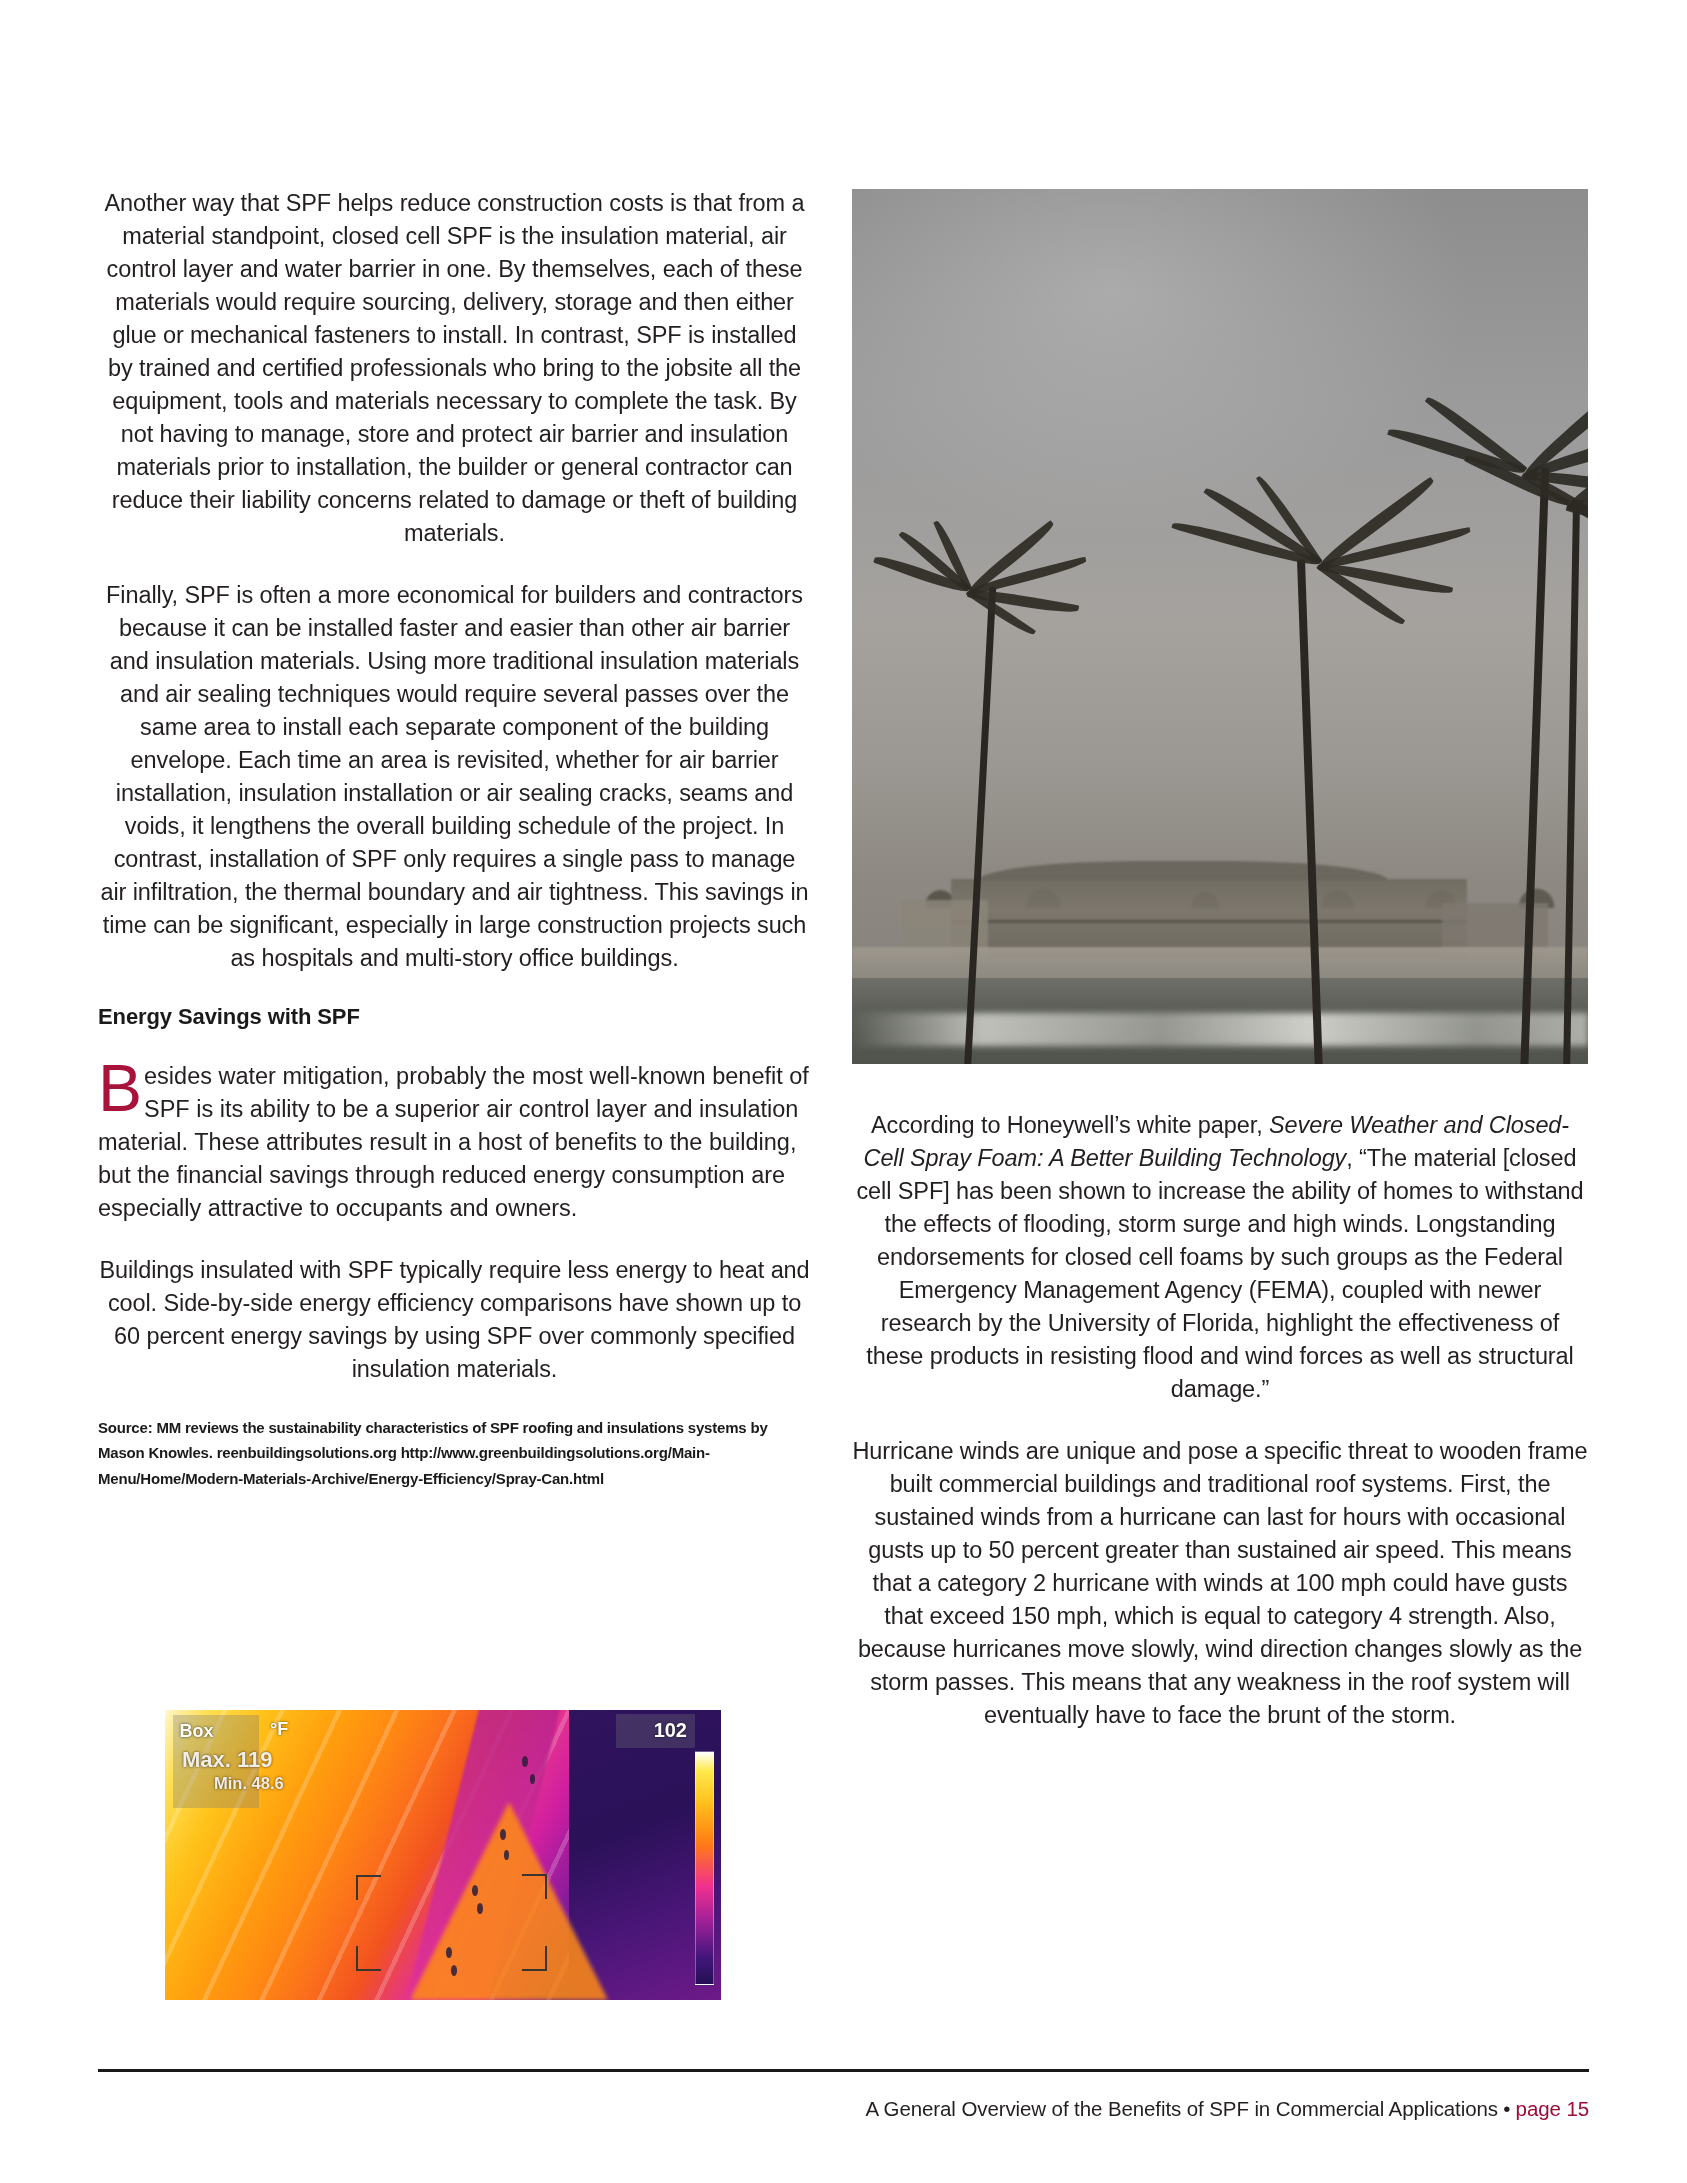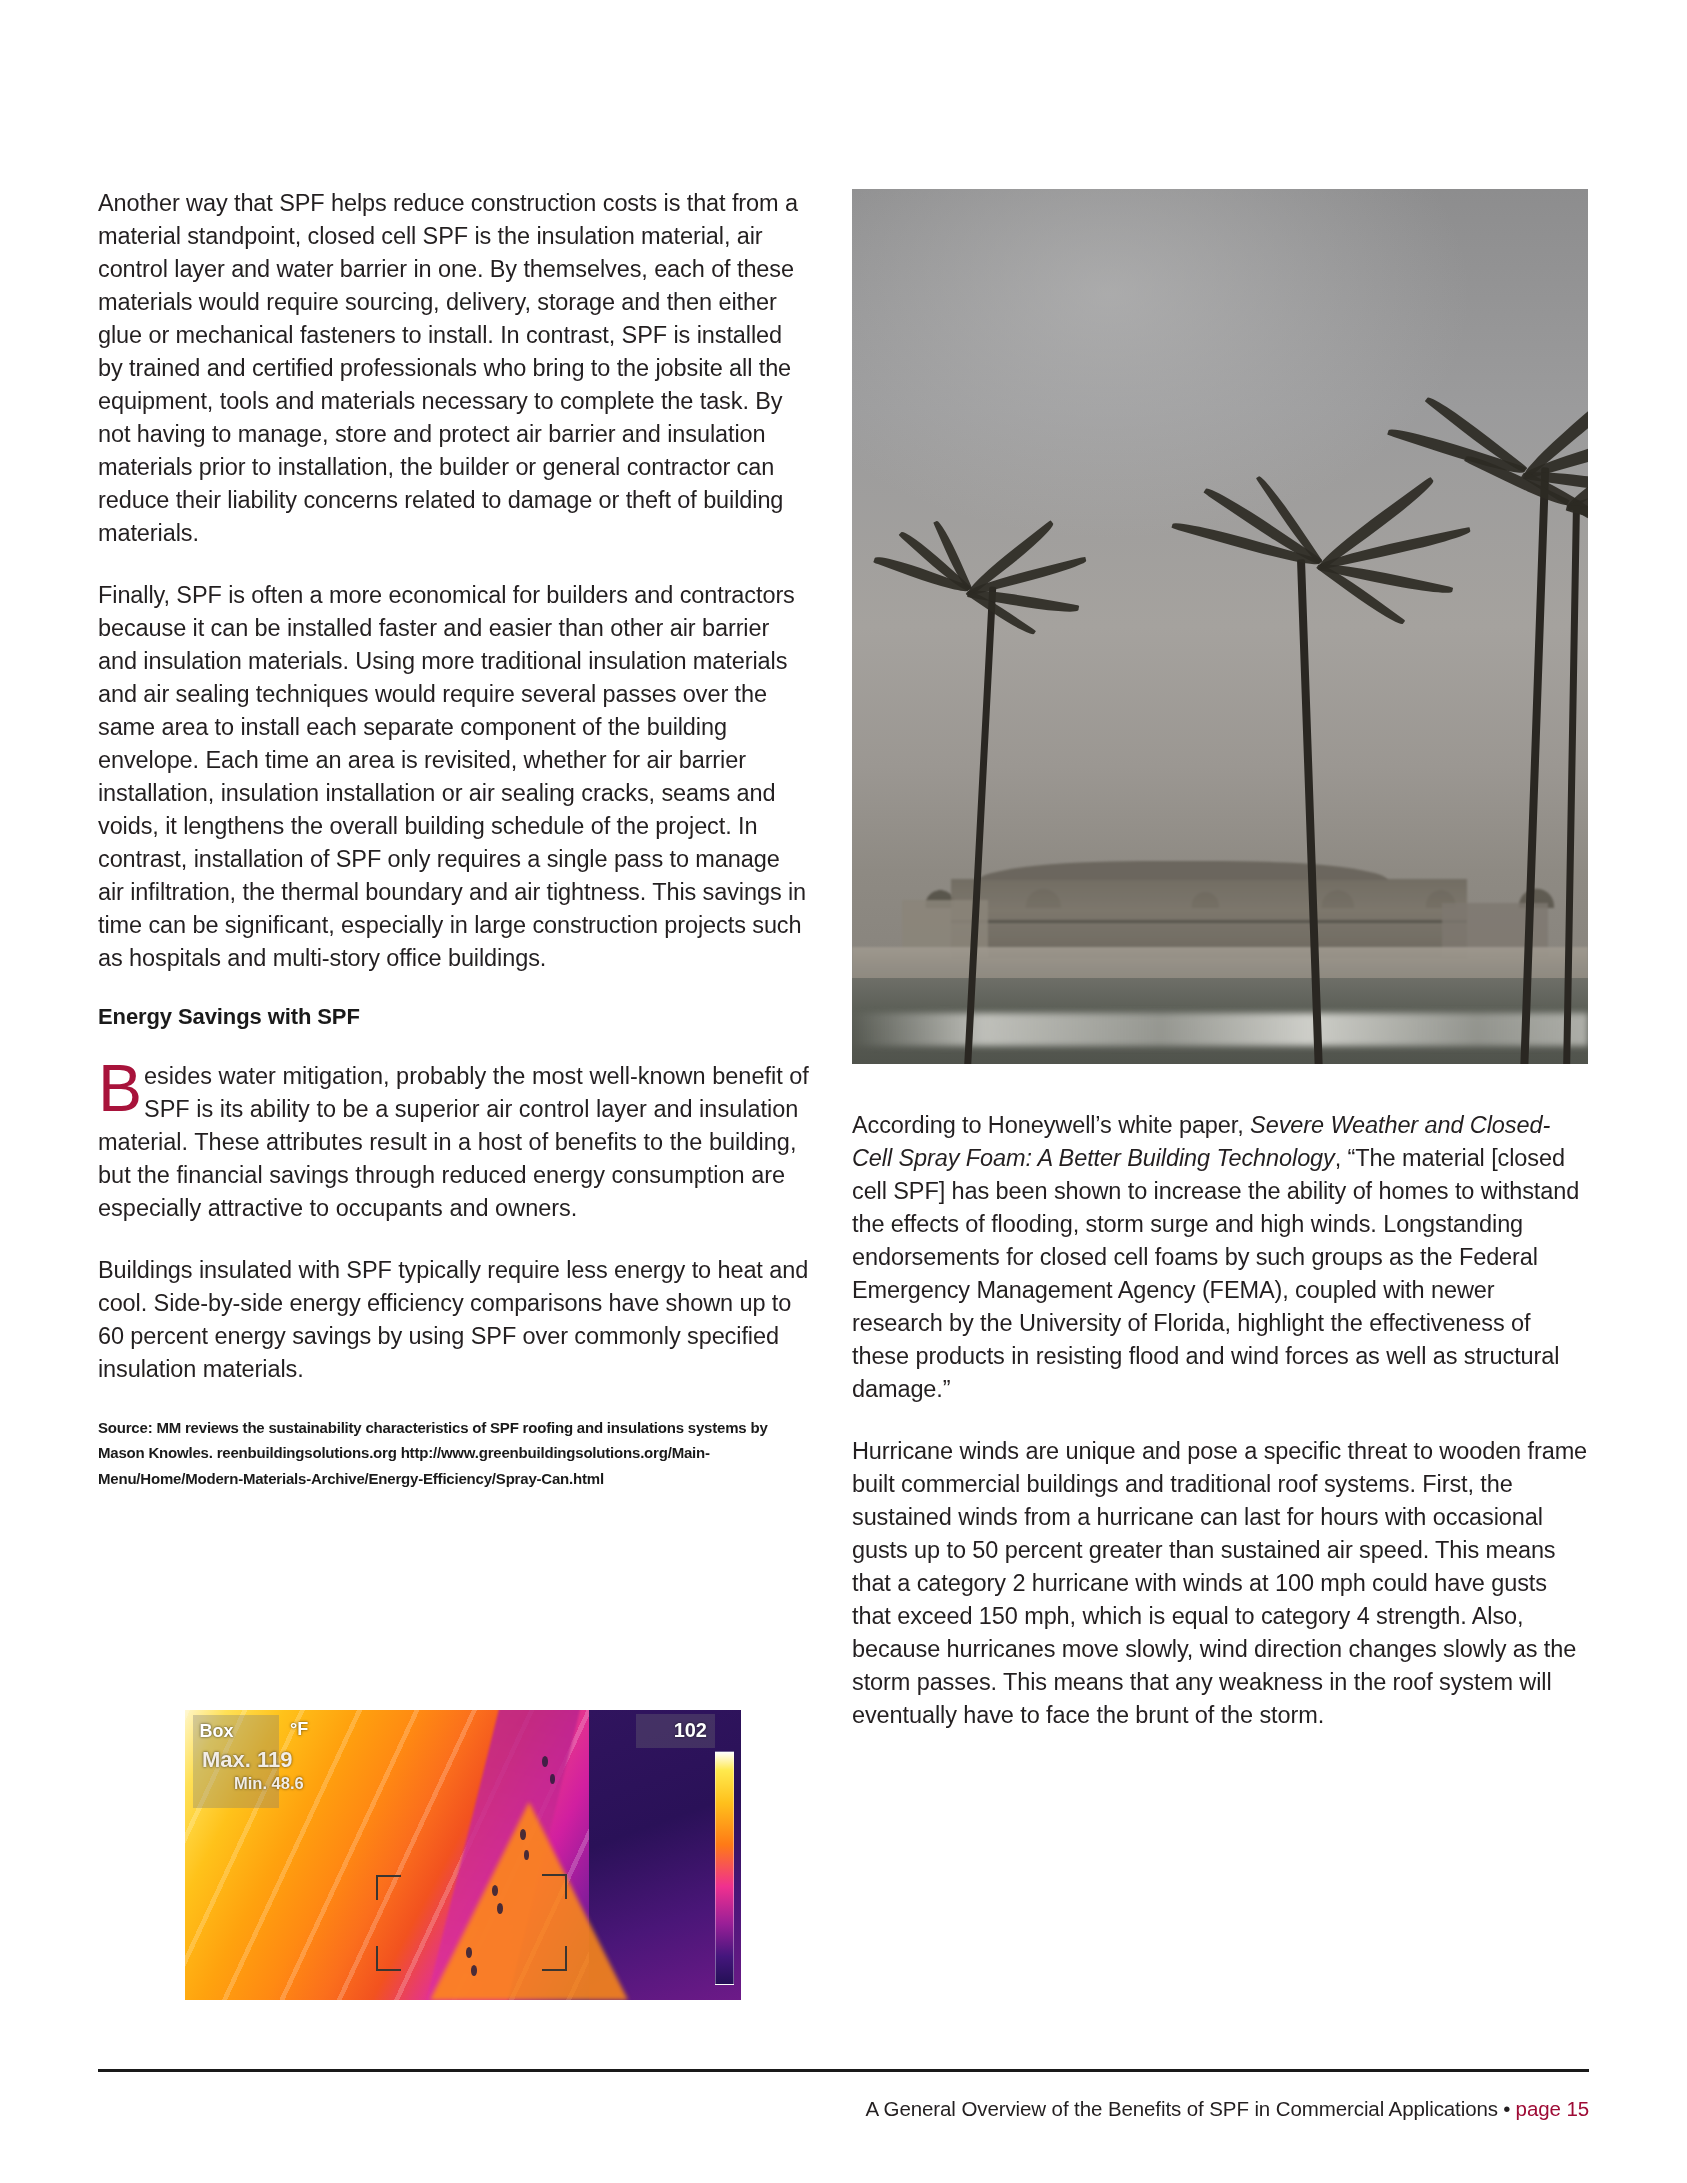--- a/index.html
+++ b/index.html
@@ -33,21 +33,21 @@
     width: 736px;
   }
 
   
   .body-par {
     font-size: 23.5px;
     line-height: 33px;
     letter-spacing: -0.1px;
     color: #231f20;
     margin: 0 0 29px 0;
-    text-align: left;
+    text-align: center;
     font-weight: 400;
   }
 
   
   .subhead {
     font-size: 22px;
     font-weight: bold;
     color: #1a1a1a;
     letter-spacing: -0.1px;
     margin: 0 0 29px 0;
@@ -200,21 +200,21 @@
     background: #2d2a24;
     border-radius: 60% 5% 60% 5%;
     transform-origin: 0% 50%;
     opacity: .92;
   }
   .palm-crown { position: absolute; }
 
   
   .thermal-wrap {
     position: absolute;
-    left: 185px;
+    left: 165px;
     top: 1710px;
     width: 556px;
     height: 290px;
     overflow: hidden;
     background: #2b1050;
   }
   .thermal-body {
     position: absolute; inset: 0;
     background:
       linear-gradient(118deg,

